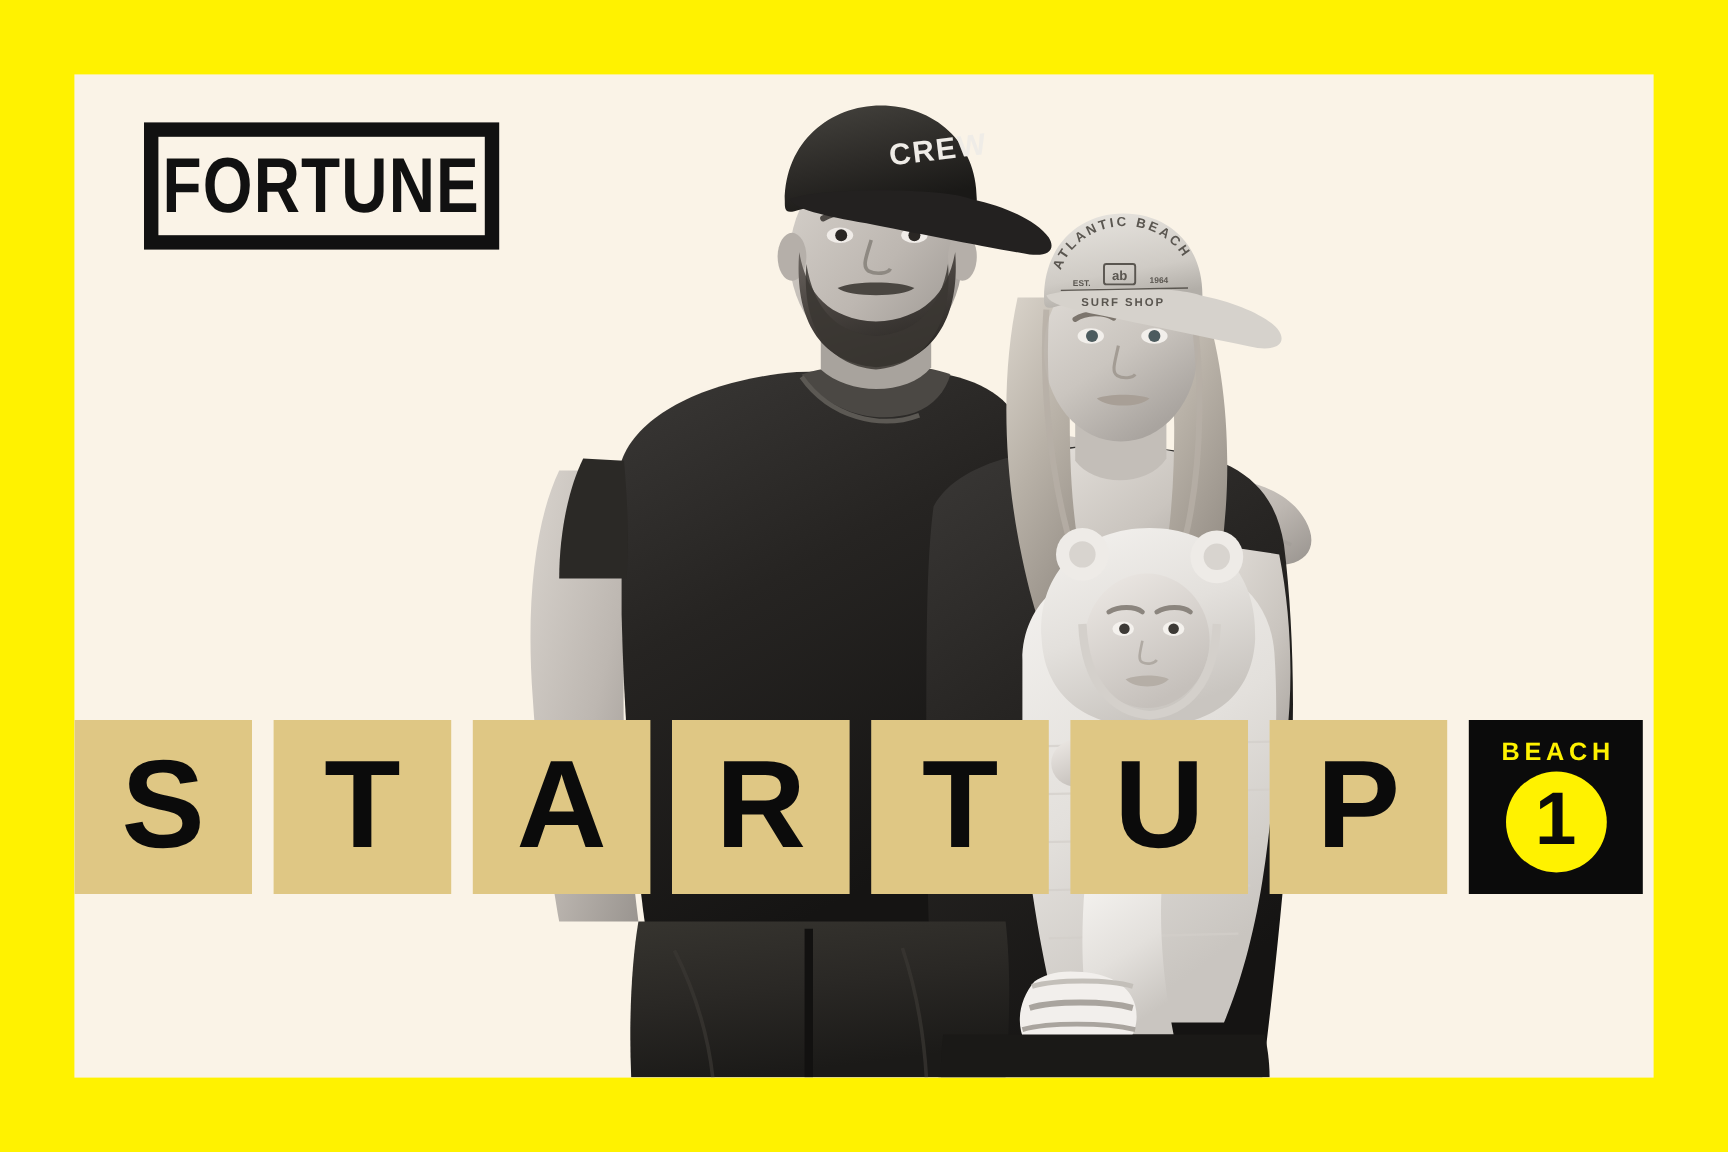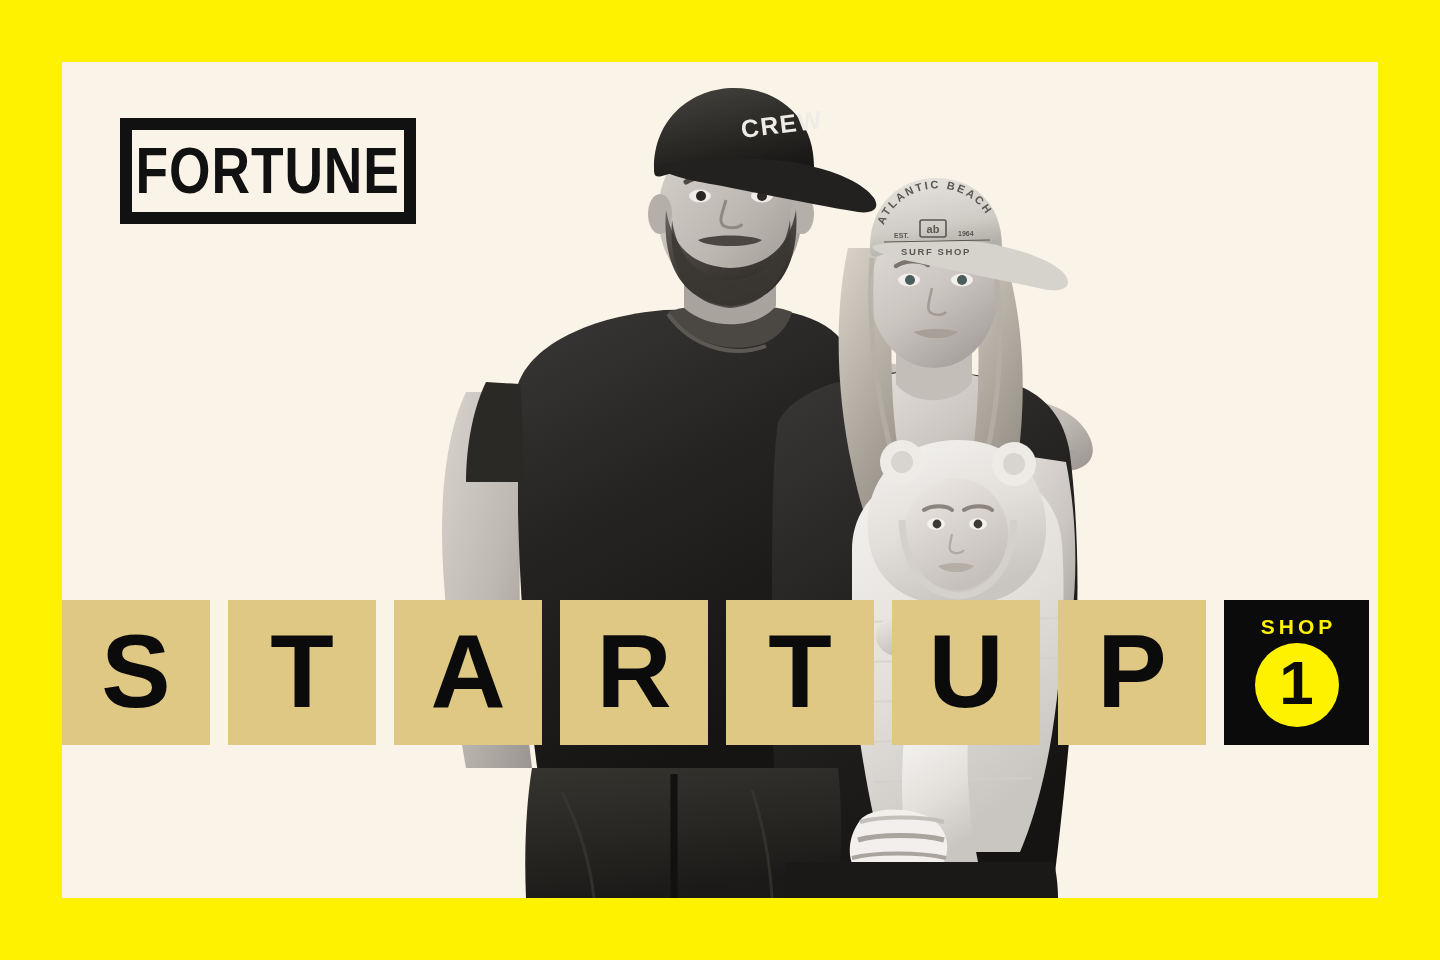--- a/index.html
+++ b/index.html
@@ -21,21 +21,21 @@
     position:absolute;
     left:62px; top:62px;
     width:1316px; height:836px;
     background:#FAF3E7;
     overflow:hidden;
   }
 
   
   #fortune-logo {
     position:absolute;
-    left:58px; top:56px;
+    left:58px; top:40px;
     width:296px; height:106px;
     border:12px solid #111111;
     background:transparent;
     display:flex;
     align-items:center;
     justify-content:center;
     z-index:40;
   }
   #fortune-logo .wordmark {
     font-family:"Liberation Sans", sans-serif;
@@ -345,21 +345,21 @@
         <span>T</span>
       </div>
       <div class="tile">
         <span>U</span>
       </div>
       <div class="tile">
         <span>P</span>
       </div>
 
       <div id="year-badge">
-        <div class="year-word">SHOP</div>
+        <div class="year-word">BEACH</div>
         <div class="year-circle">
           <span>1</span>
         </div>
       </div>
 
     </div>
 
   </div>
 </div>
 

